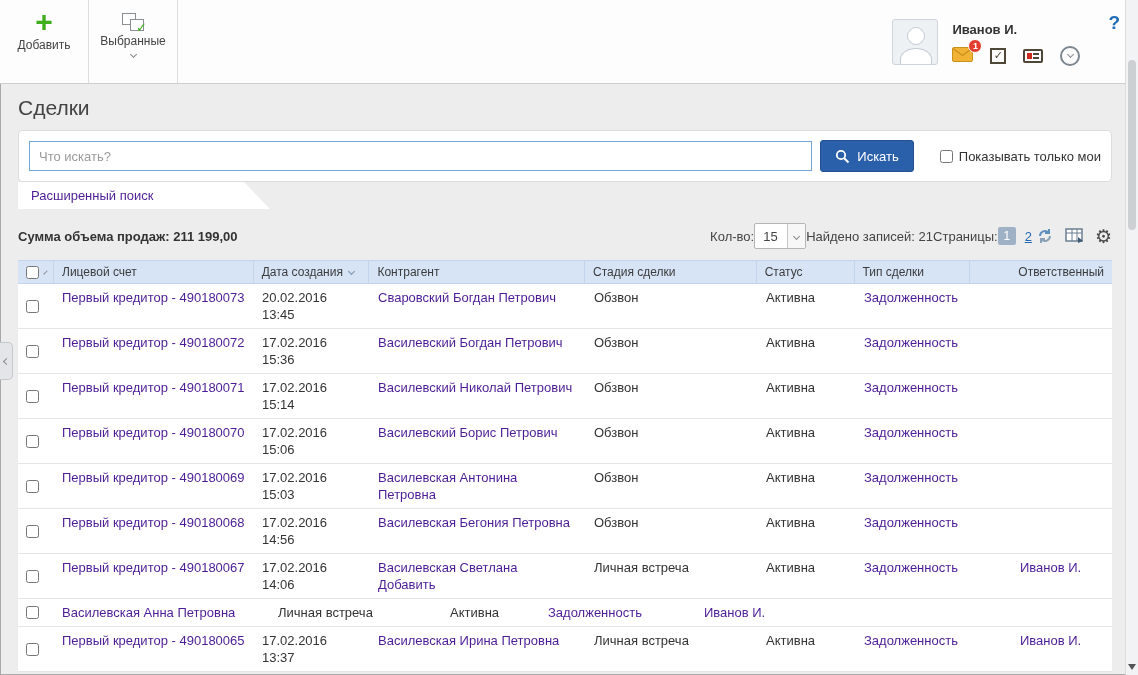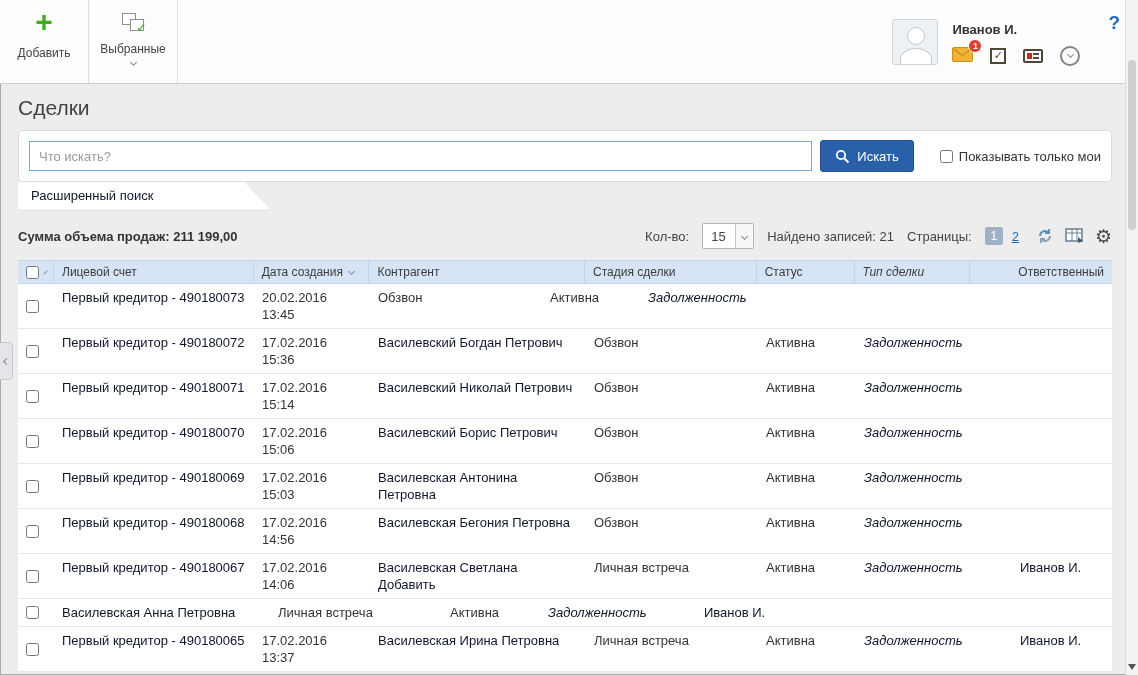--- a/index.html
+++ b/index.html
@@ -7,21 +7,21 @@
   body { font-family:"Liberation Sans", sans-serif; font-size:13px; color:#333; background:#ededed; }
   .uni { font-family:"DejaVu Sans", sans-serif; }
   .app { position:relative; width:1138px; height:675px; background:#ededed; overflow:hidden; box-shadow: inset 0 0 0 1px #a9a9a9; }
 
   
   .toolbar { height:84px; background:#fdfdfd; border-bottom:1px solid #cfcfcf; display:flex; justify-content:space-between; align-items:stretch; padding-right:18px; }
   .tb-left { display:flex; align-items:stretch; }
   .tb-btn { width:88px; display:flex; flex-direction:column; align-items:center; justify-content:flex-start; padding-top:9px; font-size:12px; color:#444; cursor:pointer; }
   .tb-sep { width:1px; background:#ddd; }
   .plus-glyph { font-size:30px; line-height:26px; font-weight:700; color:#3fae1e; }
-  .tb-label { margin-top:11px; }
+  .tb-label { margin-top:3px; }
   .sel-icon { position:relative; width:22px; height:18px; margin-top:4px; }
   .sel-icon .back { position:absolute; left:0; top:0; width:14px; height:12px; border:1px solid #8a8f94; background:#fff; }
   .sel-icon .front { position:absolute; right:0; bottom:0; width:14px; height:12px; border:1px solid #8a8f94; background:#fff; }
   .sel-icon .check { position:absolute; right:-3px; bottom:-4px; color:#3fae1e; font-size:13px; font-weight:700; }
   .chev { display:inline-block; width:6px; height:6px; border-right:2px solid #8a8a8a; border-bottom:2px solid #8a8a8a; transform:rotate(45deg); }
   .chev.sm { width:5px; height:5px; border-width:1.5px; }
   .chev.left { transform:rotate(135deg); }
   .tb-btn .chev { margin-top:4px; }
 
   .tb-right { display:flex; align-items:center; gap:14px; }
@@ -46,25 +46,25 @@
   .page-title { margin:12px 0 10px; font-size:21px; font-weight:400; color:#444; }
 
   .search-card { background:#fff; border:1px solid #dcdcdc; border-radius:4px; height:52px; display:flex; align-items:center; padding:0 10px; }
   .search-input { flex:1; height:30px; border:1px solid #74a5d8; border-radius:0; padding:0 9px; font-size:13px; color:#333; outline:none; font-family:"Liberation Sans",sans-serif; }
   .search-input::placeholder { color:#9a9a9a; }
   .search-btn { margin-left:8px; height:32px; padding:0 14px; background:#2a5fa9; border:1px solid #234f8d; border-radius:3px; color:#fff; font-size:13px; display:flex; align-items:center; gap:7px; cursor:pointer; }
   .only-mine { display:flex; align-items:center; gap:6px; margin-left:26px; font-size:13px; color:#333; white-space:nowrap; cursor:pointer; }
   .only-mine input { width:13px; height:13px; }
 
   .adv-tab { width:252px; height:27px; background:#fff; clip-path:polygon(0 0, calc(100% - 26px) 0, 100% 100%, 0 100%); display:flex; align-items:center; padding-left:13px; }
-  .link { color:#0f172a; text-decoration:none; cursor:pointer; }
+  .link { color:#4c1d95; text-decoration:none; cursor:pointer; }
 
   .grid-toolbar { margin:13px 0 10px; display:flex; justify-content:space-between; align-items:center; height:28px; }
   .sum-left { font-weight:700; color:#333; }
-  .gt-right { display:flex; align-items:center; gap:13px; color:#444; }
+  .gt-right { display:flex; align-items:center; color:#444; }
   .count-select { width:52px; height:26px; background:#fff; border:1px solid #b5b5b5; border-radius:2px; display:flex; align-items:stretch; cursor:pointer; }
   .count-select .val { flex:1; display:flex; align-items:center; padding-left:8px; }
   .count-select .arrow-zone { width:18px; border-left:1px solid #c5c5c5; background:#f7f7f7; display:flex; align-items:center; justify-content:center; }
   .pages { display:flex; align-items:center; gap:9px; }
   .page-cur { width:18px; height:18px; background:#9fb1c4; color:#fff; display:flex; align-items:center; justify-content:center; font-size:12px; border-radius:2px; cursor:pointer; }
   .page-lnk { color:#2268b2; text-decoration:underline; cursor:pointer; }
   .gt-icons { display:flex; align-items:center; gap:11px; margin-left:4px; }
   .gt-icons > * { cursor:pointer; }
   .gear { font-size:19px; line-height:18px; color:#4a4a4a; }
 
@@ -75,21 +75,21 @@
   .grid-header .col:last-child { border-right:none; }
   .grid-row { display:flex; border-bottom:1px solid #e6e6e6; background:#fff; }
   .grid-row .col { padding:5px 8px; line-height:17px; font-size:13px; }
   .col-check { width:36px; display:flex; align-items:center; gap:3px; }
   .col-check input { width:13px; height:13px; }
   .col-account { width:200px; }
   .col-date { width:116px; }
   .col-contact { width:216px; }
   .col-stage { width:172px; }
   .col-status { width:98px; }
-  .col-type { width:116px;font-style:italic; }
+  .col-type { width:116px; }
   .col-owner { flex:1;margin-left:40px; }
   .sort-chev { border-color:#7a92ad; margin-top:-2px; }
 
   
   .collapse-handle { position:absolute; left:0; top:342px; width:13px; height:38px; background:#e3e5e8; border:1px solid #c6c9cc; border-left:none; border-radius:0 5px 5px 0; display:flex; align-items:center; justify-content:center; cursor:pointer; z-index:5; }
   .scrollbar { position:absolute; right:0; top:0; width:13px; height:675px; background:#f2f3f4; border-left:1px solid #dcdcdc; z-index:6; }
   .sb-thumb { position:absolute; top:60px; left:2px; width:8px; height:170px; background:#cdd0d3; border-radius:4px; cursor:pointer; }
   .sb-down { position:absolute; bottom:5px; left:2px; width:0; height:0; border-left:4px solid transparent; border-right:4px solid transparent; border-top:6px solid #555; cursor:pointer; }
 </style>
 </head>
@@ -235,20 +235,23 @@
       <div class="grid-body">
 
           <div class="grid-row">
             <div class="col col-check">
               <input type="checkbox" style="">
             </div>
             <div class="col col-account">
               <span class="link">Первый кредитор - 490180073</span>
             </div>
             <div class="col col-date">20.02.2016 13:45</div>
+            <div class="col col-contact">
+              <span class="link">Сваровский Богдан Петрович</span>
+            </div>
             <div class="col col-stage">Обзвон</div>
             <div class="col col-status">Активна</div>
             <div class="col col-type">
               <span class="link">Задолженность</span>
             </div>
             <div class="col col-owner">
               <span class="link"></span>
             </div>
           </div>
 

